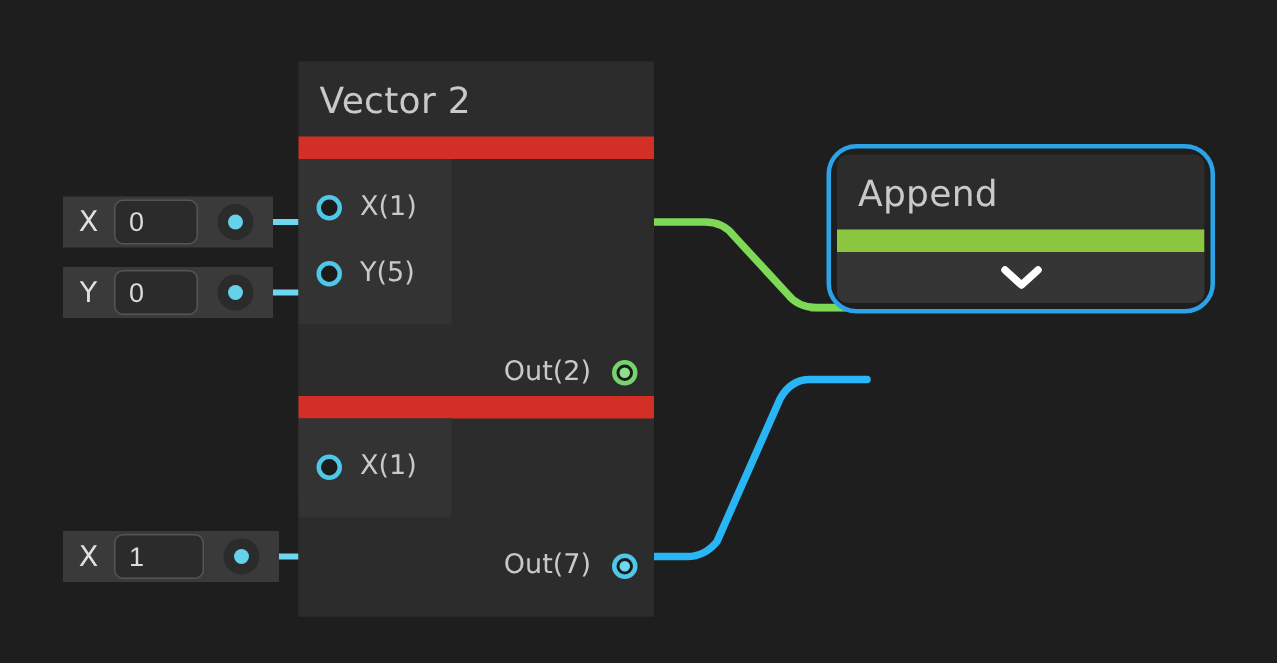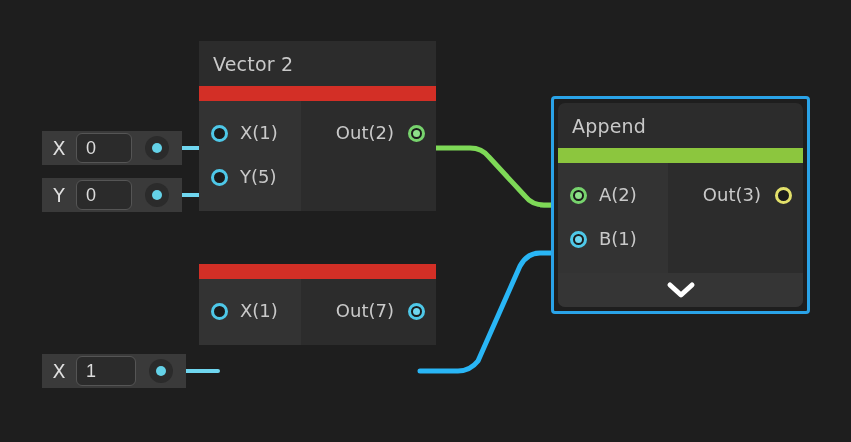--- a/index.html
+++ b/index.html
@@ -35,33 +35,34 @@
 
   
   .node {
     position: absolute;
     z-index: 2;
     background: #2c2c2c;
     box-sizing: border-box;
   }
   .node-title {
     color: #c9c9c9;
-    font-size: 19px;
+    font-size: 24px;
     padding: 14px 14px 12px 14px;
     letter-spacing: 0.2px;
     line-height: 1;
     white-space: nowrap;
   }
   .accent-bar {
     height: 15px;
     width: 100%;
   }
   .node-body {
     display: flex;
     align-items: stretch;
+    flex-direction: column;
   }
   .col-inputs {
     background: #333333;
     padding: 10px 0 12px 0;
     box-sizing: border-box;
   }
   .col-outputs {
     background: #2c2c2c;
     padding: 10px 0 12px 0;
     flex: 1;
@@ -119,21 +120,21 @@
     height: 34px;
     display: flex;
     align-items: center;
     justify-content: center;
   }
   .chevron svg { display: block; }
 
   
   .node.selected {
     border: 3px solid #2aa3e8;
-    border-radius: 4px;
+    border-radius: 20px;
     padding: 4px;
     background: #1e1e1e;
   }
   .node.selected .inner {
     background: #2c2c2c;
     border-radius: 7px;
     overflow: hidden;
   }
 
   
@@ -290,39 +291,20 @@
           <span class="port cyan filled port-out-offset"></span>
         </div>
       </div>
     </div>
   </div>
 
   <div class="node selected" style="left:551px; top:96px; width:259px;">
     <div class="inner">
       <div class="node-title">Append</div>
       <div class="accent-bar" style="background:#8cc63e;"></div>
-      <div class="node-body">
-        <div class="col-inputs" style="width:110px;">
-          <div class="port-row in">
-            <span class="port green filled port-in-offset"></span>
-            <span class="port-label">A(2)</span>
-          </div>
-          <div class="port-row in">
-            <span class="port cyan filled port-in-offset"></span>
-            <span class="port-label">B(1)</span>
-          </div>
-        </div>
-        <div class="col-outputs">
-          <div class="port-row out">
-            <span class="port-label">Out(3)</span>
-            <span class="port yellow port-out-offset"></span>
-          </div>
-          <div class="port-row out"></div>
-        </div>
-      </div>
       <div class="node-footer">
         <span class="chevron">
           <svg width="30" height="18" viewBox="0 0 30 18" aria-hidden="true">
             <path d="M 4 4 L 15 14 L 26 4" stroke="#ffffff" stroke-width="5" fill="none" stroke-linecap="round" stroke-linejoin="round"></path>
           </svg>
         </span>
       </div>
     </div>
   </div>
 

